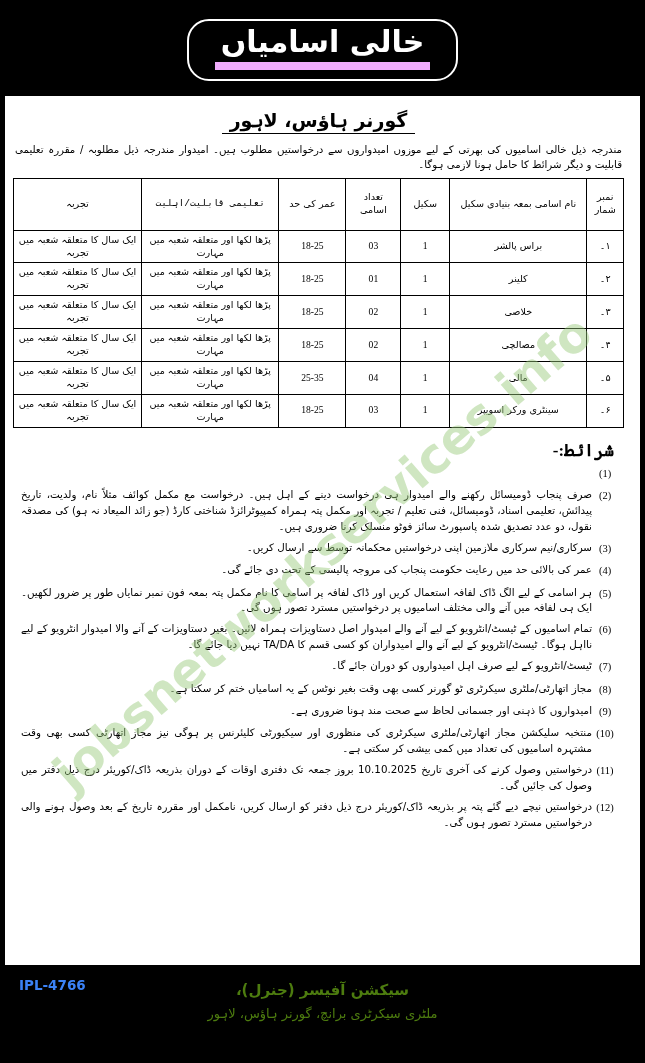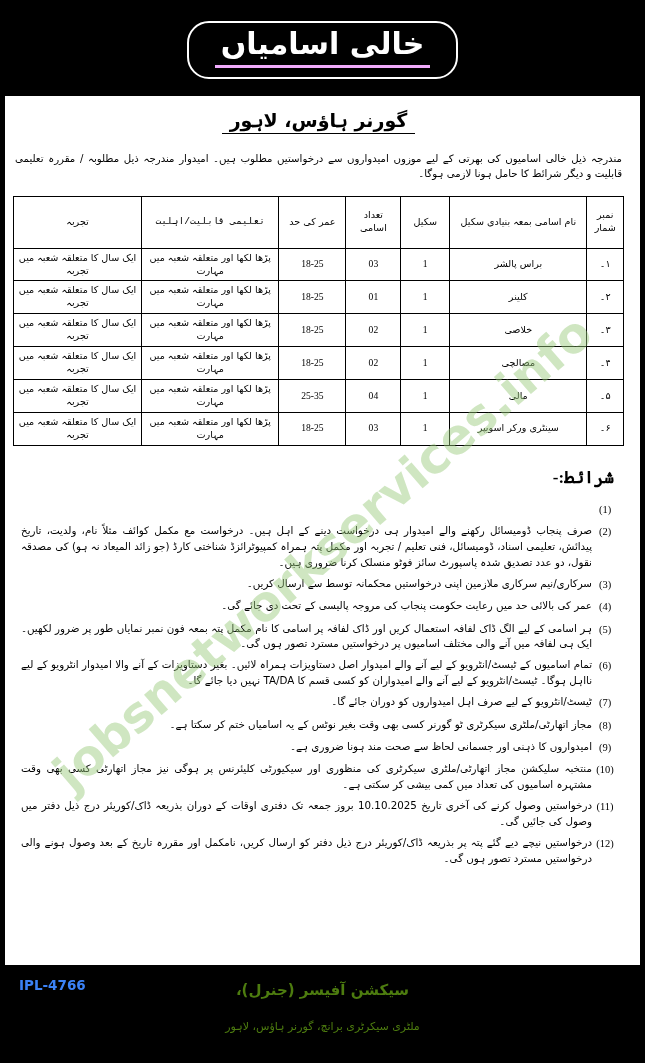--- a/index.html
+++ b/index.html
@@ -52,34 +52,33 @@
     display: inline-block;
     text-align: center;
   }
   .title-text {
     color: #ffffff;
     font-size: 30px;
     line-height: 1.15;
     font-weight: bold;
     letter-spacing: 0.5px;
     font-family: "DejaVu Sans", "Liberation Sans", sans-serif;
-    border-bottom: 3px solid #f0abfc;
+    border-bottom: 8px solid #f0abfc;
     padding: 0 6px 3px 6px;
     display: inline-block;
   }
 
   
   .body-wrap {
     background: #ffffff;
     flex: 1 1 auto;
     position: relative;
     padding: 8px 16px 0 8px;
     display: flex;
     flex-direction: column;
-    gap: 9px;
   }
 
   .org-name {
     text-align: center;
     font-size: 19px;
     font-weight: bold;
     margin: 5px 0 2px 0;
     font-family: "DejaVu Sans", "Liberation Sans", sans-serif;
   }
   .org-name span {
@@ -193,21 +192,21 @@
   }
   
   .footer-band .ipl { right: auto; left: 14px; }
   .sign-block {
     color: #4d7c0f;
     text-align: center;
     margin-top: 14px;
     font-family: "DejaVu Sans", "Liberation Sans", sans-serif;
   }
   .sign-1 { font-size: 15px; font-weight: bold; line-height: 1.5; }
-  .sign-2 { font-size: 11px; line-height: 1.6; margin-top: 16px; }
+  .sign-2 { font-size: 13px; line-height: 1.6; margin-top: 2px; }
 
   
   .watermark {
     position: absolute;
     left: 0; top: 0;
     width: 100%; height: 100%;
     pointer-events: none;
     overflow: hidden;
     z-index: 5;
   }

